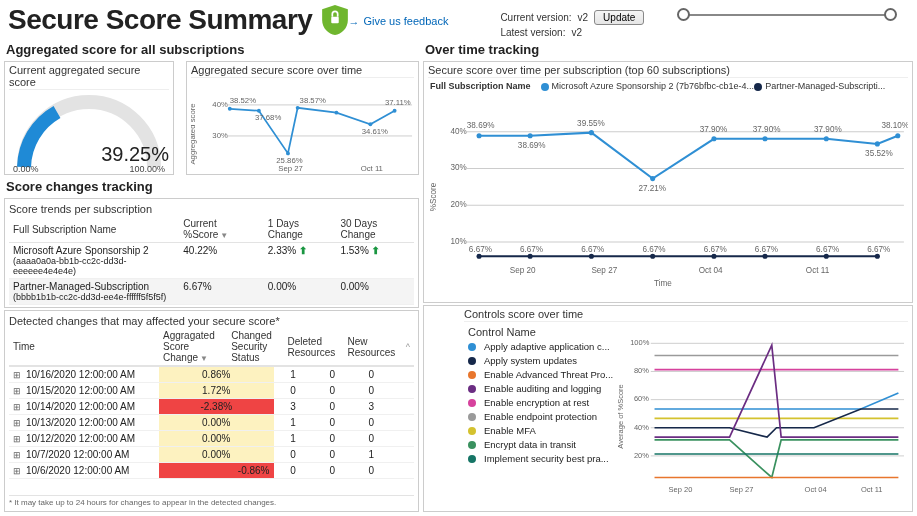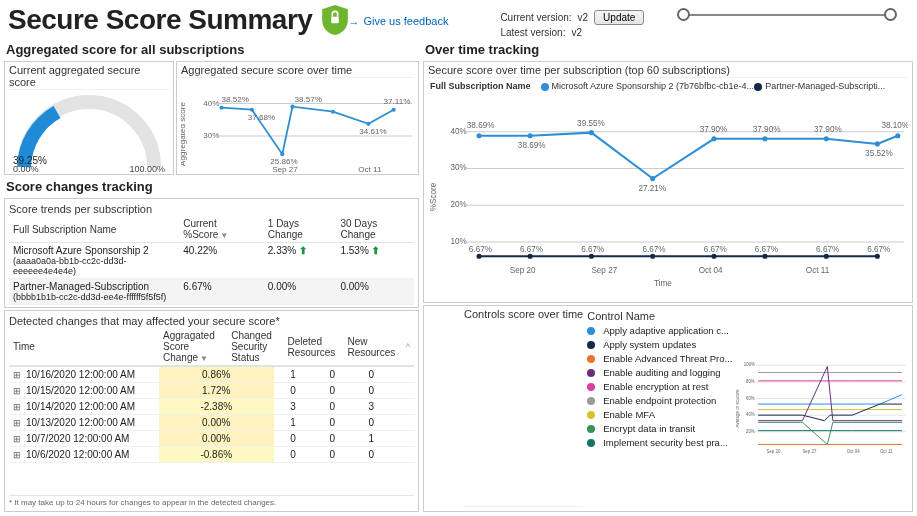--- a/index.html
+++ b/index.html
@@ -37,53 +37,53 @@
 
   .main { flex: 1; display: flex; gap: 4px; padding: 0 4px 4px 4px; min-height: 0; }
   .col { display: flex; flex-direction: column; gap: 2px; min-height: 0; }
   .col.left { width: 415px; }
   .col.right { flex: 1; }
 
   .section-title { font-size: 13px; font-weight: 700; margin: 2px 2px 2px 2px; }
   .panel { border: 1px solid #ccc; padding: 2px 4px; background: #fff; }
   .panel-title { font-size: 11px; font-weight: 400; color: #333; border-bottom: 1px solid #eee; padding-bottom: 1px; margin-bottom: 2px; }
 
-  .row-panels { display: flex; gap: 2px; }
+  .row-panels { display: flex; gap: 12px; }
   .row-panels > .panel:first-child { width: 170px; }
   .row-panels > .panel:last-child { flex: 1; }
 
   
   .gauge-wrap { position: relative; width: 160px; height: 80px; margin: 2px auto 0; }
   .gauge-labels { position:absolute; bottom:-2px; width:100%; display:flex; justify-content:space-between; font-size:9px; color:#444; padding:0 4px;}
-  .gauge-center { position: absolute; left:4px; right:0; bottom:6px; text-align:left; font-size:10px; font-weight:400; }
+  .gauge-center { position: absolute; left:4px; right:0; bottom:6px; text-align:right; font-size:20px; font-weight:400; }
 
   
   .chart-svg { width: 100%; height: 100%; display: block; }
 
   .subsection { font-size: 11px; font-weight: 400; color: #333; margin: 2px 0 1px 0; }
 
   table { border-collapse: collapse; width: 100%; font-size: 10px; }
   th { text-align: left; font-weight: 400; color: #333; padding: 2px 4px; border-bottom: 1px solid #e3e3e3; background:#fff; }
   td { padding: 2px 4px; border-bottom: 1px solid #f0f0f0; vertical-align: top; }
   .sub-guid { color: #222; font-size: 9px; }
   .up-arrow { color: #1a9641; font-weight: bold; }
   tr.alt td { background: #f4f4f4; }
 
   .changes-panel { flex: 1; display: flex; flex-direction: column; min-height: 0; }
   .changes-panel .table-scroll { flex: 1; overflow-y: auto; border-top: 1px solid #e3e3e3; }
   .changes-panel tbody tr td:first-child { white-space: nowrap; }
   .row-icon { color: #666; margin-right: 3px; font-size: 9px; display:inline-block; width:10px; }
   .cell-hl-pos { background: #fdf2c0; }
-  .cell-hl-neg { background: #fef9c3; }
+  .cell-hl-neg { background: #ef4444; }
   .footnote { font-size: 8px; color: #666; border-top: 1px solid #e3e3e3; padding: 2px 0; }
 
   .big-chart { height: 242px; display:flex; flex-direction:column; }
   .legend-row { font-size: 9px; color: #333; display: flex; gap: 10px; align-items:center; padding: 1px 2px 3px 2px; }
   .lg-dot { width:8px; height:8px; border-radius:50%; display:inline-block; margin-right:3px; vertical-align:middle; }
-  .controls-chart { flex:1; display:flex; flex-direction:row; min-height:0;padding-left:40px; }
+  .controls-chart { flex:1; display:flex; flex-direction:column; min-height:0;padding-left:40px; }
   .controls-body { flex:1; display:flex; min-height:0; }
   .controls-legend { width: 160px; padding: 2px 4px; font-size:9.5px; }
   .controls-legend-title { font-size:11px; color:#333; margin-bottom:3px; }
   .controls-legend .item { display:flex; align-items:center; gap:5px; margin-bottom:3px; white-space:nowrap; overflow:hidden; text-overflow:ellipsis; }
   .axis-text { font-size:8px; fill:#666; }
   .axis-line { stroke:#ccc; stroke-width:1; }
   th .sort { font-size:8px; color:#888; margin-left:2px; }
   .scroll-hint { width:10px; text-align:center; color:#999; font-size:9px;}
 </style>
 </head>
@@ -257,30 +257,38 @@
                 </tr>
                 <tr>
                   <td style="width:150px"><span class="row-icon">⊞</span>10/13/2020 12:00:00 AM</td>
                   <td class="cell-hl-pos" style="text-align:center">0.00%</td>
                   <td style="text-align:center">1</td>
                   <td style="text-align:center">0</td>
                   <td style="text-align:center">0</td>
                   <td></td>
                 </tr>
                 <tr>
+                  <td style="width:150px"><span class="row-icon">⊞</span>10/12/2020 12:00:00 AM</td>
+                  <td class="cell-hl-pos" style="text-align:center">0.00%</td>
+                  <td style="text-align:center">1</td>
+                  <td style="text-align:center">0</td>
+                  <td style="text-align:center">0</td>
+                  <td></td>
+                </tr>
+                <tr>
                   <td style="width:150px"><span class="row-icon">⊞</span>10/7/2020 12:00:00 AM</td>
                   <td class="cell-hl-pos" style="text-align:center">0.00%</td>
                   <td style="text-align:center">0</td>
                   <td style="text-align:center">0</td>
                   <td style="text-align:center">1</td>
                   <td></td>
                 </tr>
                 <tr>
                   <td style="width:150px"><span class="row-icon">⊞</span>10/6/2020 12:00:00 AM</td>
-                  <td class="cell-hl-neg" style="text-align:center">-0.86%</td>
+                  <td class="cell-hl-neg" style="text-align:right">-0.86%</td>
                   <td style="text-align:center">0</td>
                   <td style="text-align:center">0</td>
                   <td style="text-align:center">0</td>
                   <td></td>
                 </tr>
               </tbody>
             </table>
         </div>
         <div class="footnote">* It may take up to 24 hours for changes to appear in the detected changes.</div>
       </div>

